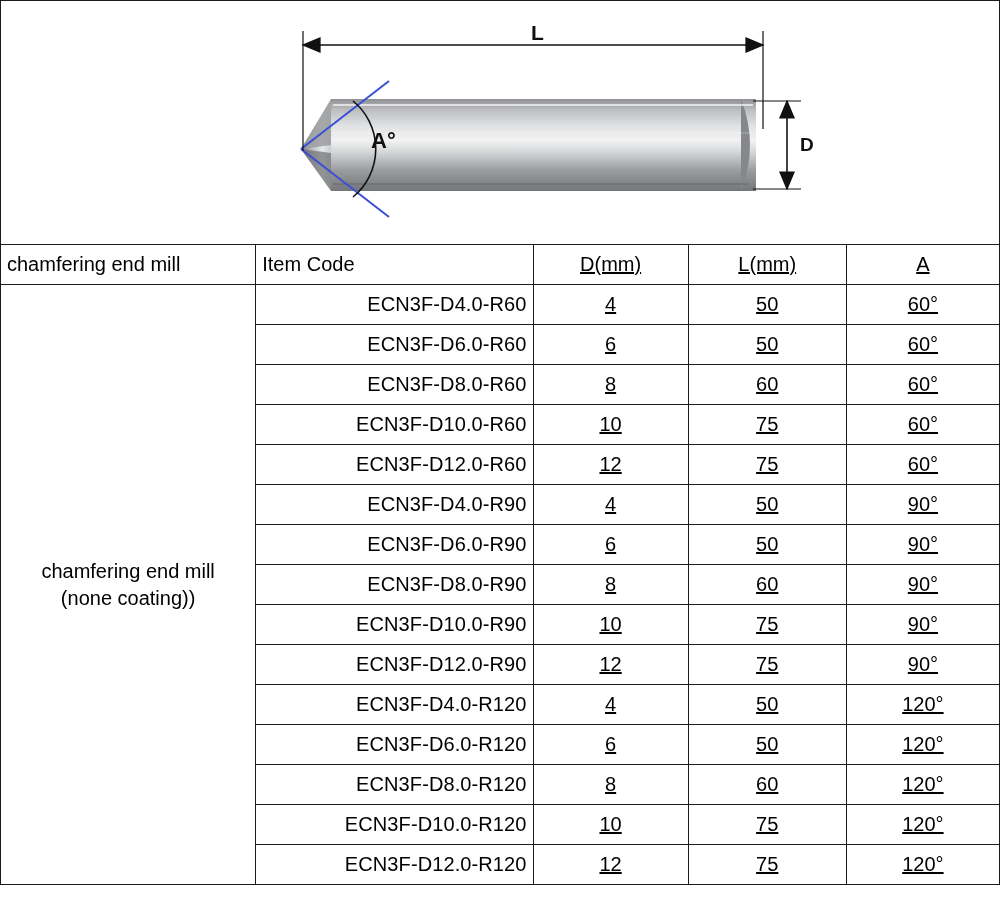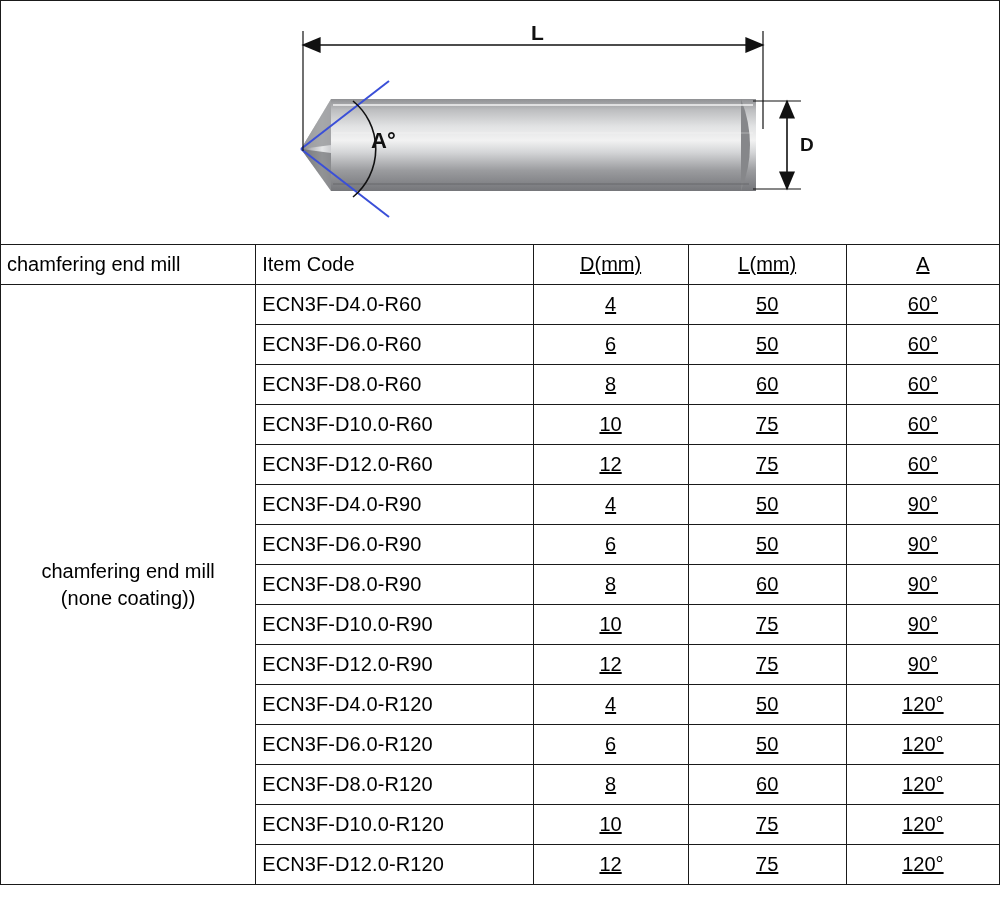--- a/index.html
+++ b/index.html
@@ -79,21 +79,21 @@
     text-align: center;
     text-decoration: underline;
   }
   td.group-cell {
     text-align: center;
     vertical-align: middle;
     line-height: 1.35;
     font-size: 20px;
   }
   td.code-cell {
-    text-align: left;
+    text-align: right;
     padding-left: 17px;
     letter-spacing: 0.1px;
   }
 </style>
 </head>
 <body>
 
 <div class="page">
 
   <div class="diagram-area">

